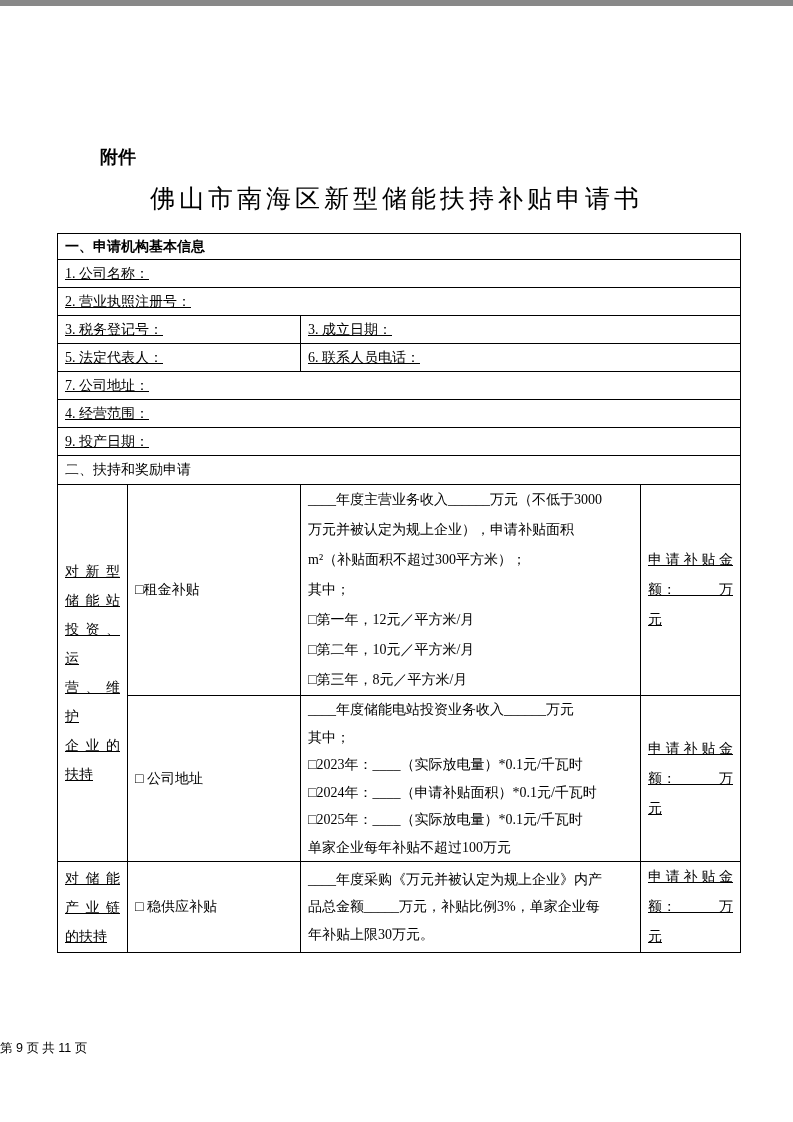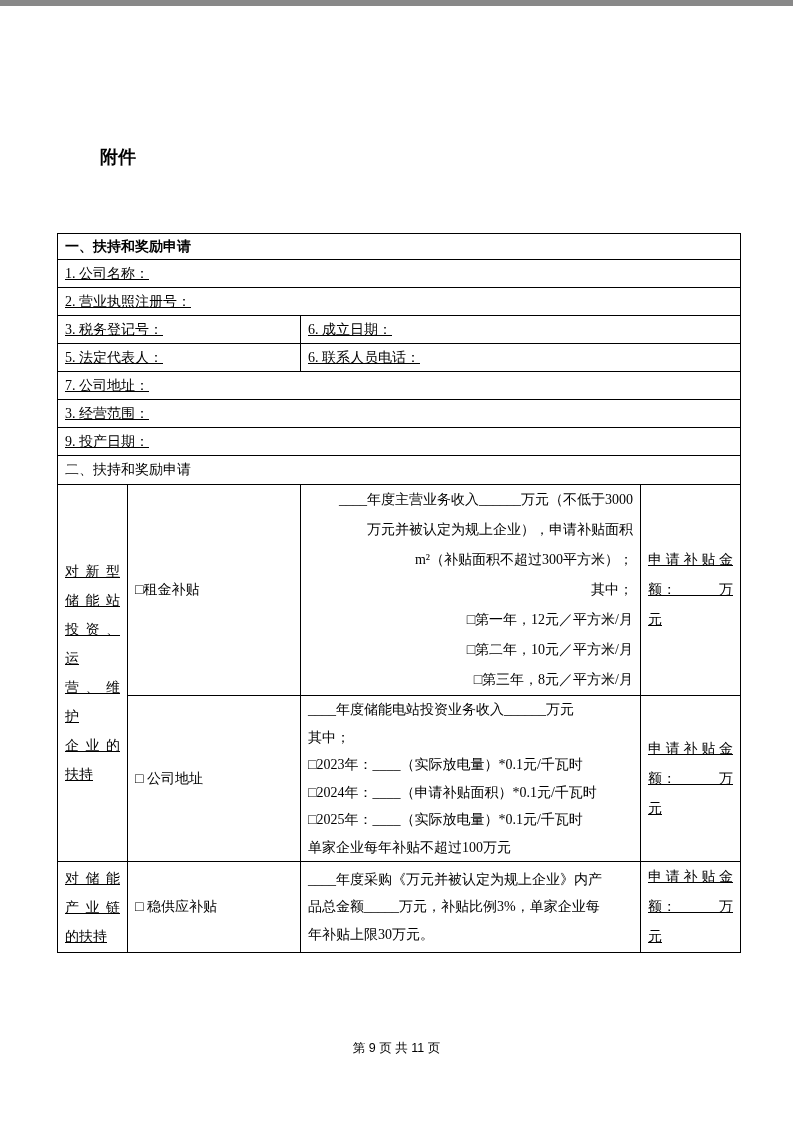--- a/index.html
+++ b/index.html
@@ -54,70 +54,71 @@
     text-align:justify;
     text-align-last:justify;
   }
   td.cat .line:last-child, td.amount .line:last-child {
     text-align-last:left;
   }
   td.cat .line { line-height:29px; }
   td.amount .line { line-height:30px;text-decoration:underline; }
   td.chk { padding-left:8px; }
   td.detail { padding:0 8px; }
-  .lh30 .line { line-height:30px;text-align:right; }
+  .lh30 .line { line-height:30px; }
   .lh27 .line { line-height:27.5px; }
   tr.bigA { height:210px; }
   tr.bigB { height:162px; }
   tr.bigC { height:83px; }
   .page-footer {
     position:absolute; left:0; top:1034px; width:100%;
-    text-align:center;
+    text-align:left;
     font-family:"Liberation Sans","DejaVu Sans",sans-serif;
     font-size:12.5px;
   }
 </style>
 </head>
 <body>
 
 <div class="page">
 
   <div class="attachment">附件</div>
 
+  <div class="doc-title">佛山市南海区新型储能扶持补贴申请书</div>
 
   <table class="form">
     <colgroup>
       <col style="width:70px">
         <col style="width:173px">
         <col style="width:340px">
         <col style="width:100px">
     </colgroup>
     <tbody>
       <tr>
-        <td class="sec1" colspan="4">一、扶持和奖励申请</td>
+        <td class="sec1" colspan="4">一、申请机构基本信息</td>
       </tr>
       <tr class="simple">
         <td colspan="4">1. 公司名称：</td>
       </tr>
       <tr class="simple">
         <td colspan="4">2. 营业执照注册号：</td>
       </tr>
       <tr class="simple">
         <td colspan="2">3. 税务登记号：</td>
-        <td colspan="2">6. 成立日期：</td>
+        <td colspan="2">3. 成立日期：</td>
       </tr>
       <tr class="simple">
         <td colspan="2">5. 法定代表人：</td>
         <td colspan="2">6. 联系人员电话：</td>
       </tr>
       <tr class="simple">
         <td colspan="4">7. 公司地址：</td>
       </tr>
       <tr class="simple">
-        <td colspan="4">3. 经营范围：</td>
+        <td colspan="4">4. 经营范围：</td>
       </tr>
       <tr class="simple">
         <td colspan="4">9. 投产日期：</td>
       </tr>
       <tr>
         <td class="sec2" colspan="4">二、扶持和奖励申请</td>
       </tr>
 
       <tr class="bigA">
         <td class="cat" rowspan="2">

